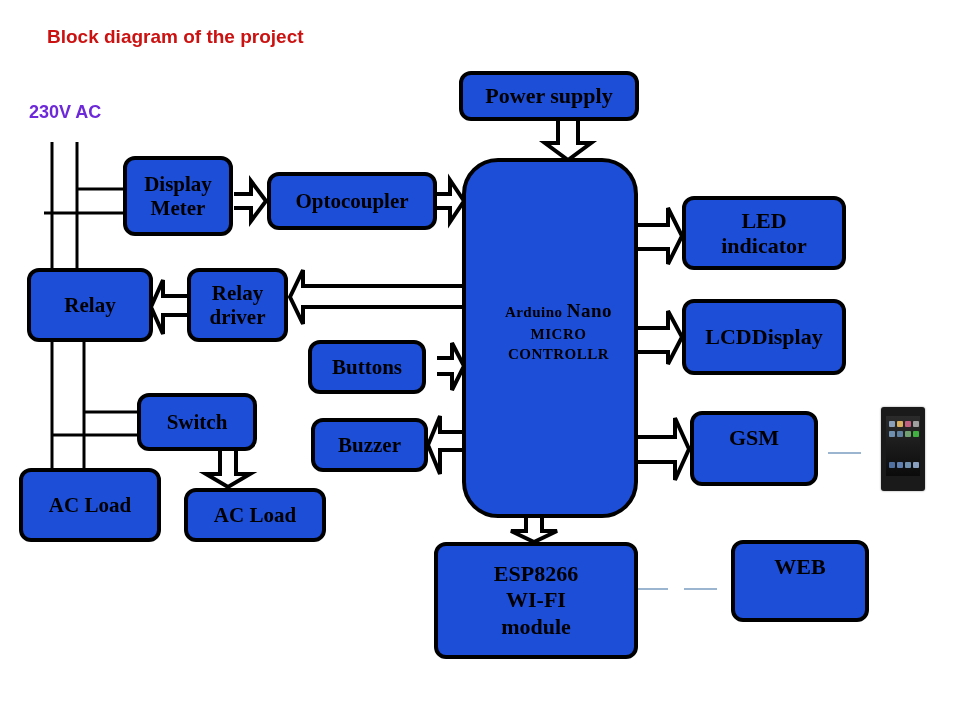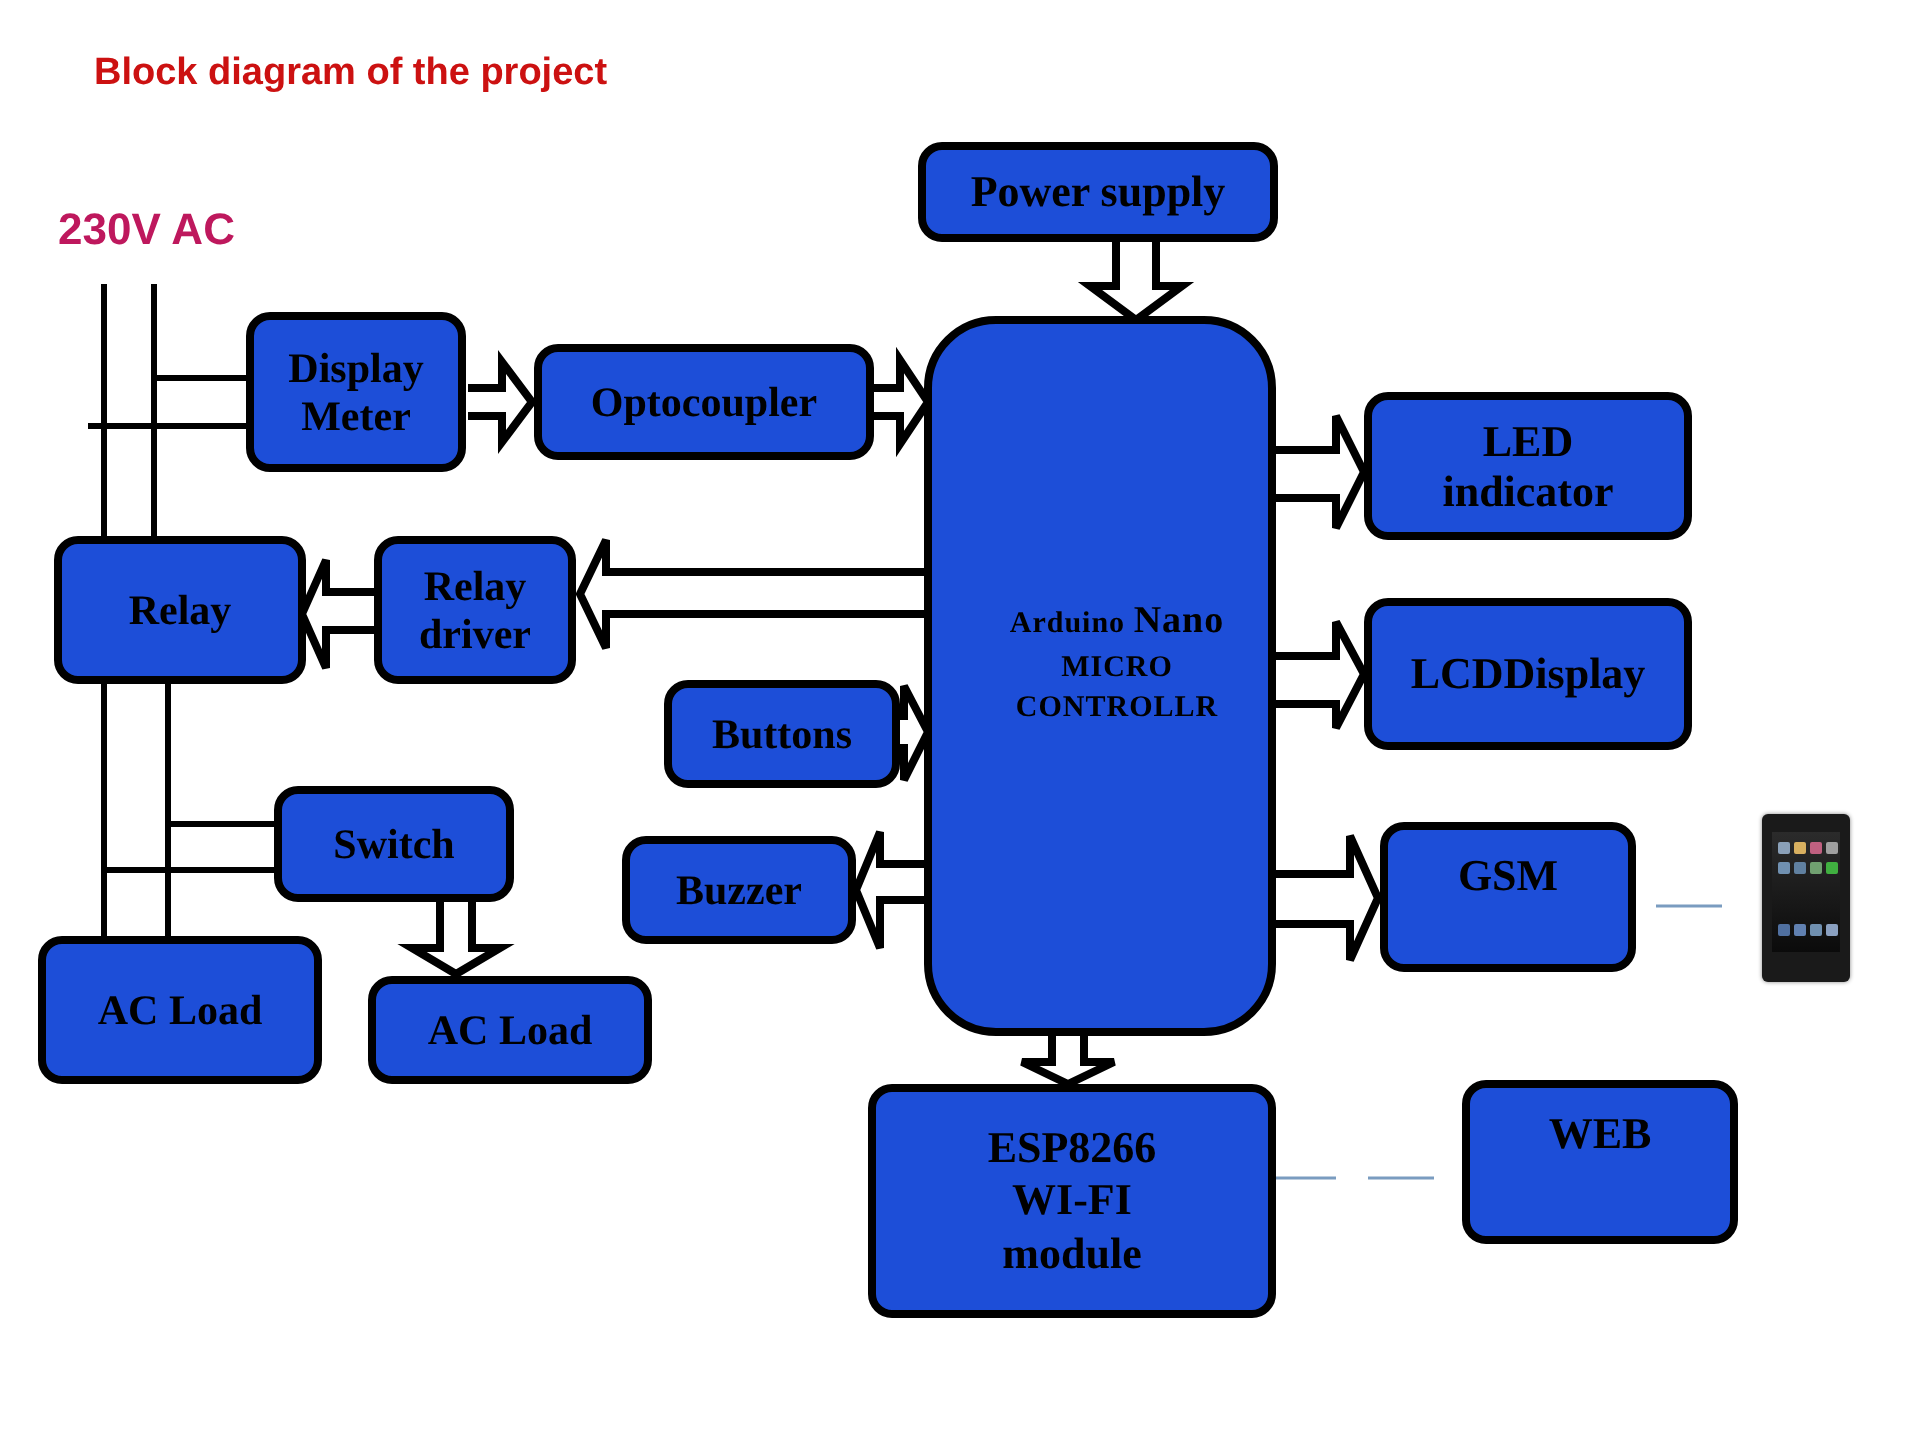--- a/index.html
+++ b/index.html
@@ -1,18 +1,18 @@
 <!DOCTYPE html>
 <html><head>
 <meta charset="utf-8">
 <style>
   html, body { margin:0; padding:0; background:#ffffff; }
   body { width:960px; height:720px; position:relative; overflow:hidden; font-family:"Liberation Serif", serif; }
   .title { position:absolute; left:47px; top:26px; font-family:"Liberation Sans", sans-serif; font-weight:bold; font-size:19px; color:#cc1111; }
-  .ac-label { position:absolute; left:29px; top:102px; font-family:"Liberation Sans", sans-serif; font-weight:bold; font-size:22px; color:#be185d; }
+  .ac-label { position:absolute; left:29px; top:102px; font-family:"Liberation Sans", sans-serif; font-weight:bold; font-size:18px; color:#6d28d9; }
   svg.diagram { position:absolute; left:0; top:0; }
   .box { position:absolute; border:4px solid #000; border-radius:12px; box-sizing:border-box; background:#1d4ed8;
          display:flex; align-items:center; justify-content:center; text-align:center;
          font-family:"Liberation Serif", serif; font-weight:bold; color:#000; line-height:1.15; }
   .fs22 { font-size:22px; }
   .fs21 { font-size:21px; }
   .top-text { align-items:flex-start; padding-top:10px; }
   .mcu { border-radius:36px; font-size:15px; letter-spacing:0.5px; line-height:1.35;padding-left:17px; }
   .mcu .nano { font-size:19px; }
   .phone { position:absolute; left:881px; top:407px; width:44px; height:84px; background:#1a1a1a; border-radius:3px; box-shadow:0 0 2px #888; }
@@ -87,21 +87,21 @@
 
 <div class="box fs21" style="left:27px;top:268px;width:126px;height:74px;">
   <span>Relay</span>
 </div>
 
 <div class="box fs21" style="left:187px;top:268px;width:101px;height:74px;flex-direction:column;">
   <span>Relay</span>
   <span>driver</span>
 </div>
 
-<div class="box fs21" style="left:332px;top:340px;width:118px;height:54px;">
+<div class="box fs21" style="left:308px;top:340px;width:118px;height:54px;">
   <span>Buttons</span>
 </div>
 
 <div class="box fs21" style="left:137px;top:393px;width:120px;height:58px;">
   <span>Switch</span>
 </div>
 
 <div class="box fs21" style="left:311px;top:418px;width:117px;height:54px;">
   <span>Buzzer</span>
 </div>

